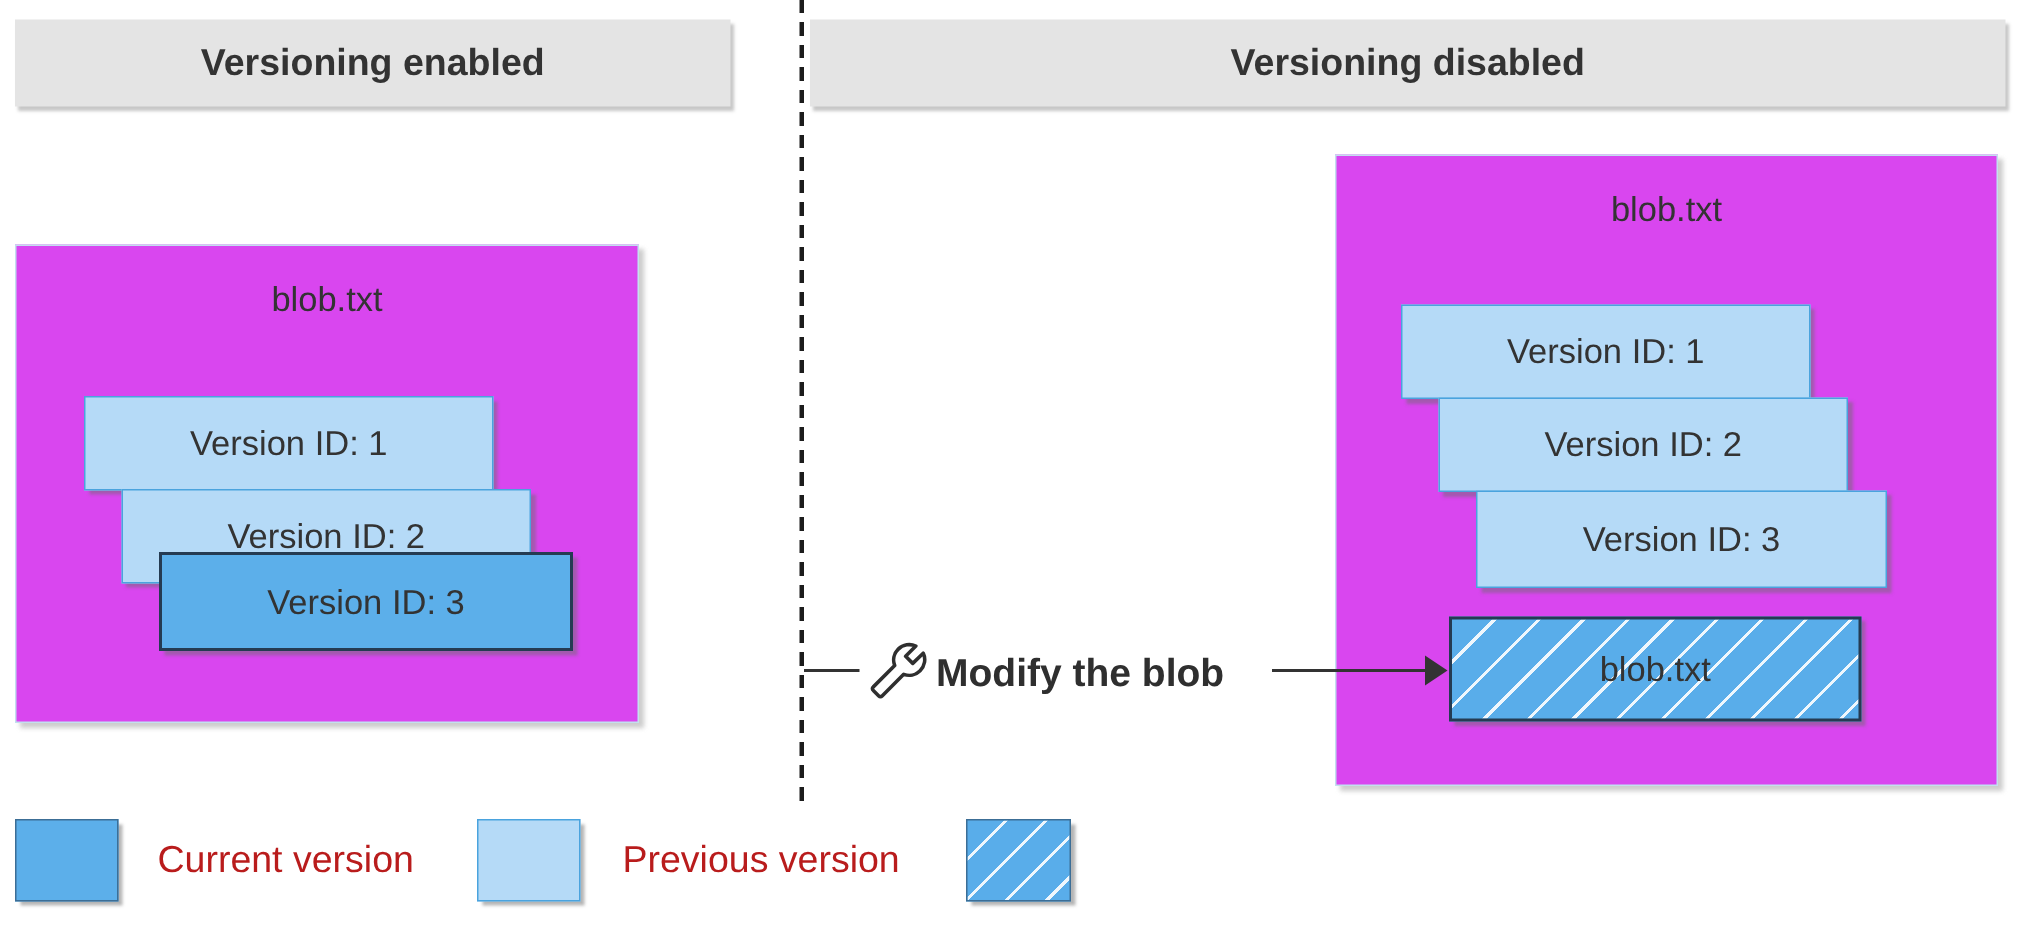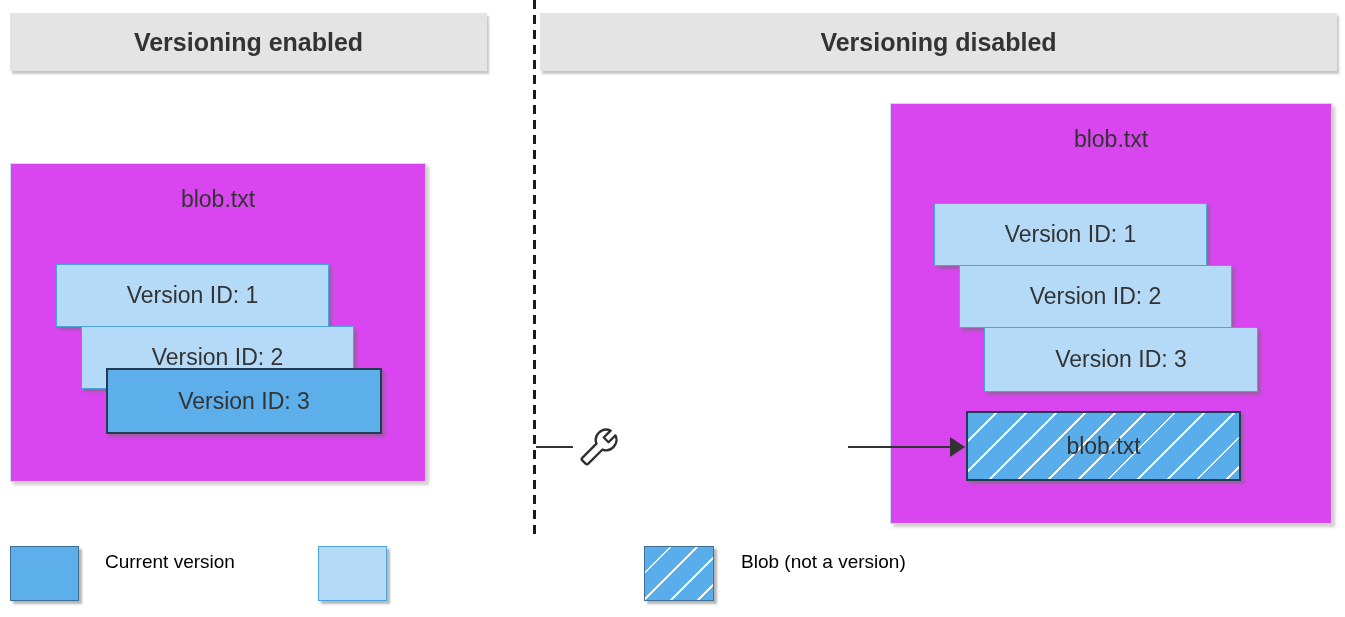--- a/index.html
+++ b/index.html
@@ -147,25 +147,25 @@
   .swatch-blob {
     left: 644px; width: 70px;
     background-color: #59adea;
     background-image: repeating-linear-gradient(135deg,
       rgba(255,255,255,0) 0px, rgba(255,255,255,0) 17px,
       rgba(255,255,255,0.9) 17px, rgba(255,255,255,0.9) 19px);
     border: 1px solid #3c6e96;
   }
   .legend-label {
     position: absolute;
-    top: 534px;
+    top: 546px;
     height: 55px;
     line-height: 55px;
-    font-size: 19px;
-    color: #000000;
+    font-size: 25px;
+    color: #b91c1c;
     white-space: nowrap;
   }
   .label-current  { left: 105px; }
   .label-previous { left: 415px; }
   .label-blob     { left: 741px; }
 </style>
 </head>
 <body>
 
 <div class="canvas">
@@ -191,24 +191,25 @@
   </div>
 
   <div class="stub-line"></div>
   <div class="wrench">
     <svg viewBox="0 0 24 24" width="38" height="42" aria-hidden="true">
       <g transform="translate(24,0) scale(-1,1)">
         <path d="M22.7 19l-9.1-9.1c.9-2.3.4-5-1.5-6.9-2-2-5-2.4-7.4-1.3L9 6 6 9 1.6 4.7C.4 7.1.9 10.1 2.9 12.1c1.9 1.9 4.6 2.4 6.9 1.5l9.1 9.1c.4.4 1 .4 1.4 0l2.3-2.3c.5-.4.5-1.1.1-1.4z" fill="none" stroke="#2f2f2f" stroke-width="1.5" stroke-linejoin="round"></path>
       </g>
     </svg>
   </div>
+  <div class="modify-label">Modify the blob</div>
   <div class="arrow-line"></div>
   <div class="arrow-head"></div>
 
   <div class="legend-swatch swatch-current"></div>
   <div class="legend-label label-current">Current version</div>
 
   <div class="legend-swatch swatch-previous"></div>
+  <div class="legend-label label-previous">Previous version</div>
 
   <div class="legend-swatch swatch-blob"></div>
-  <div class="legend-label label-blob">Blob (not a version)</div>
 
 </div>
 
 </body></html>

